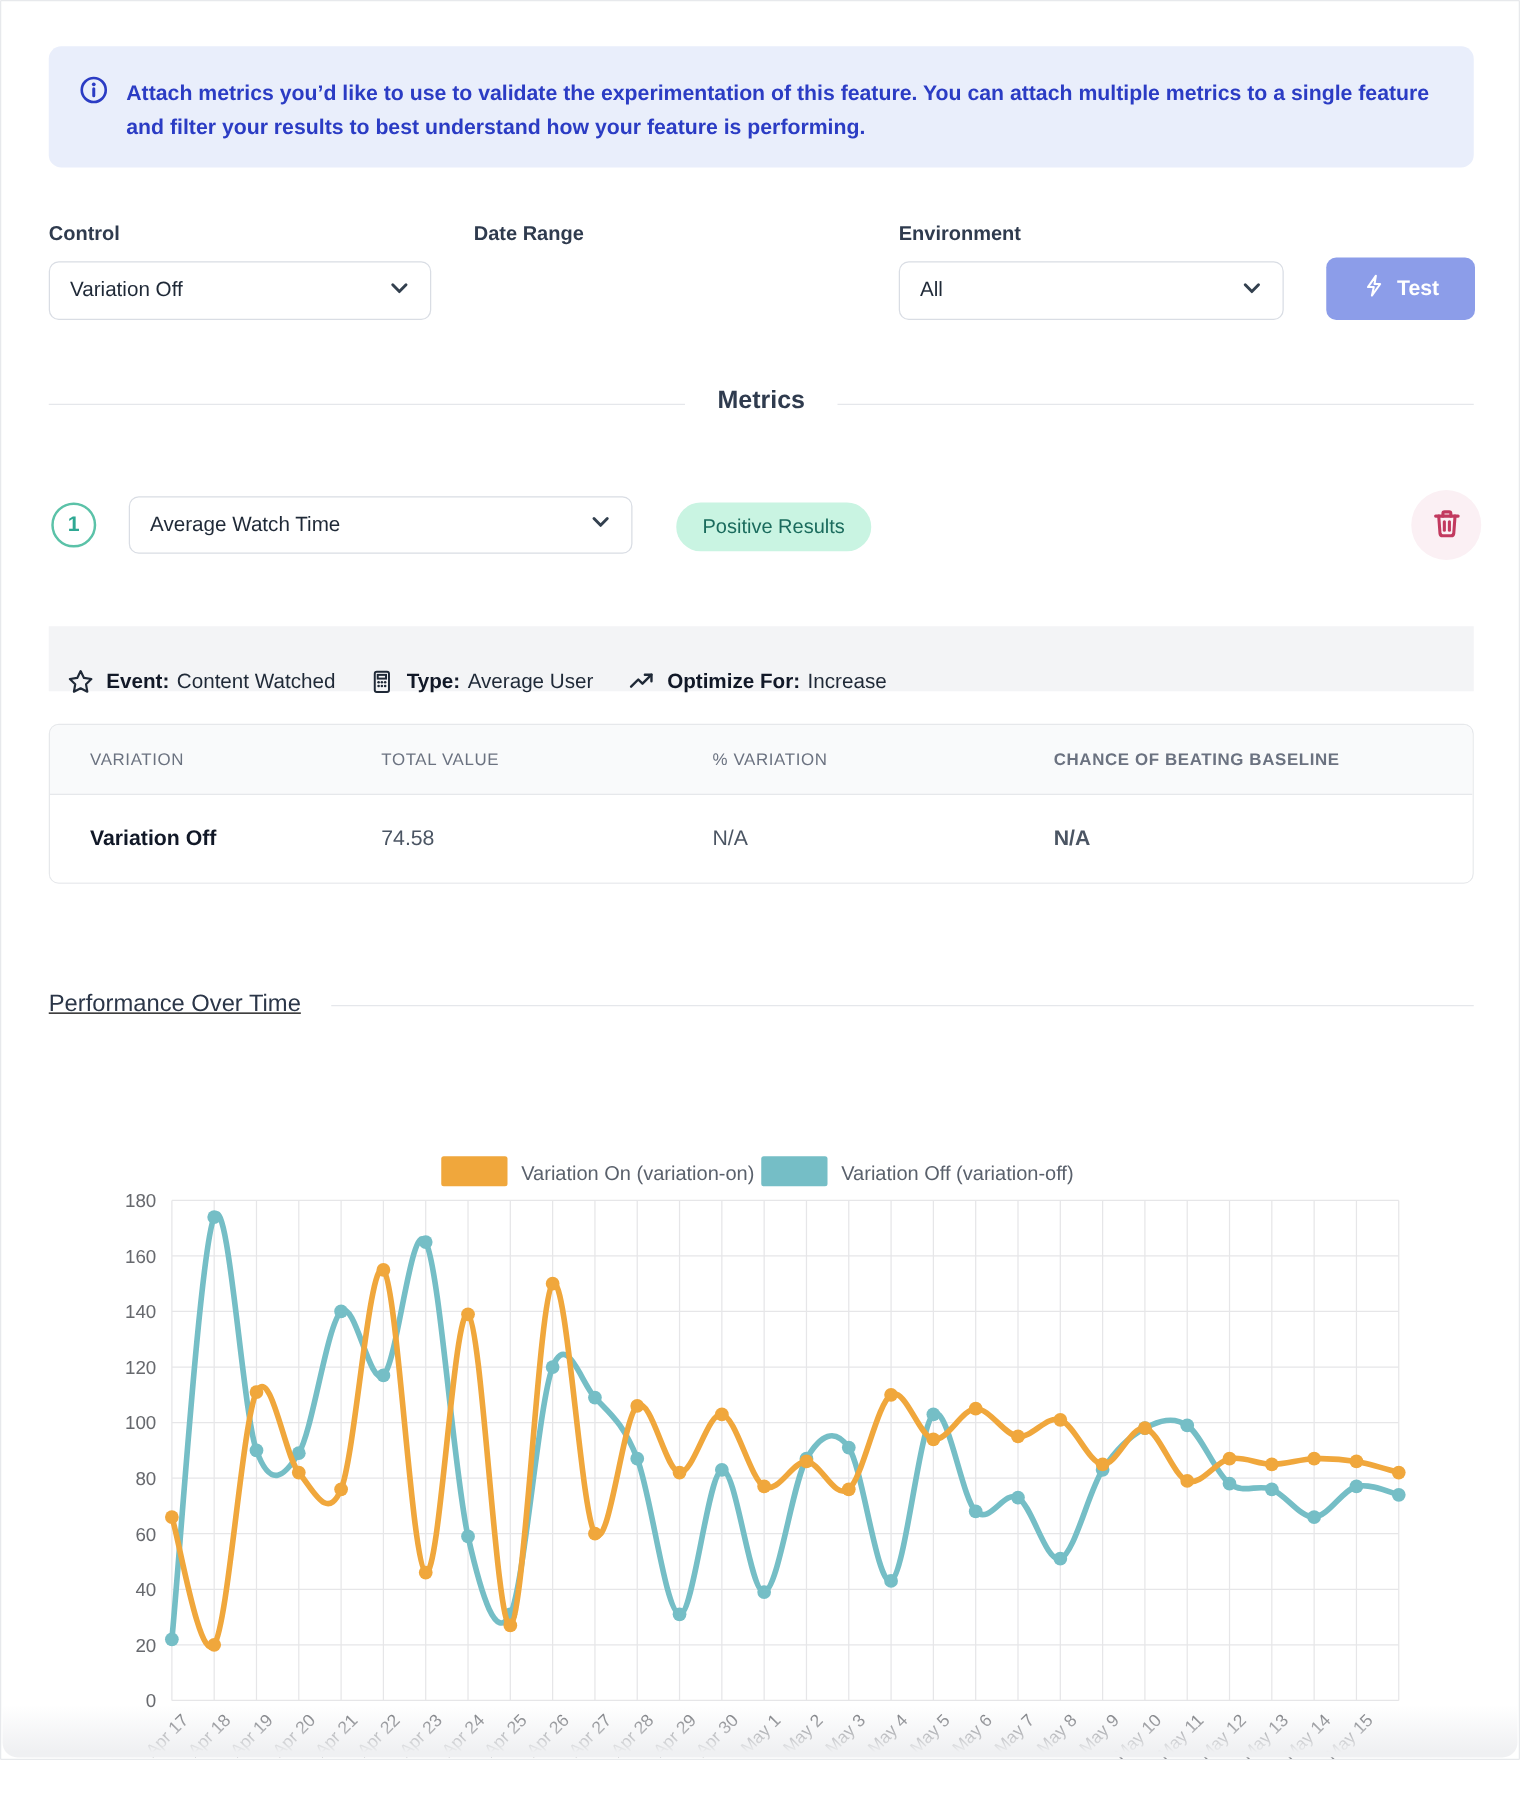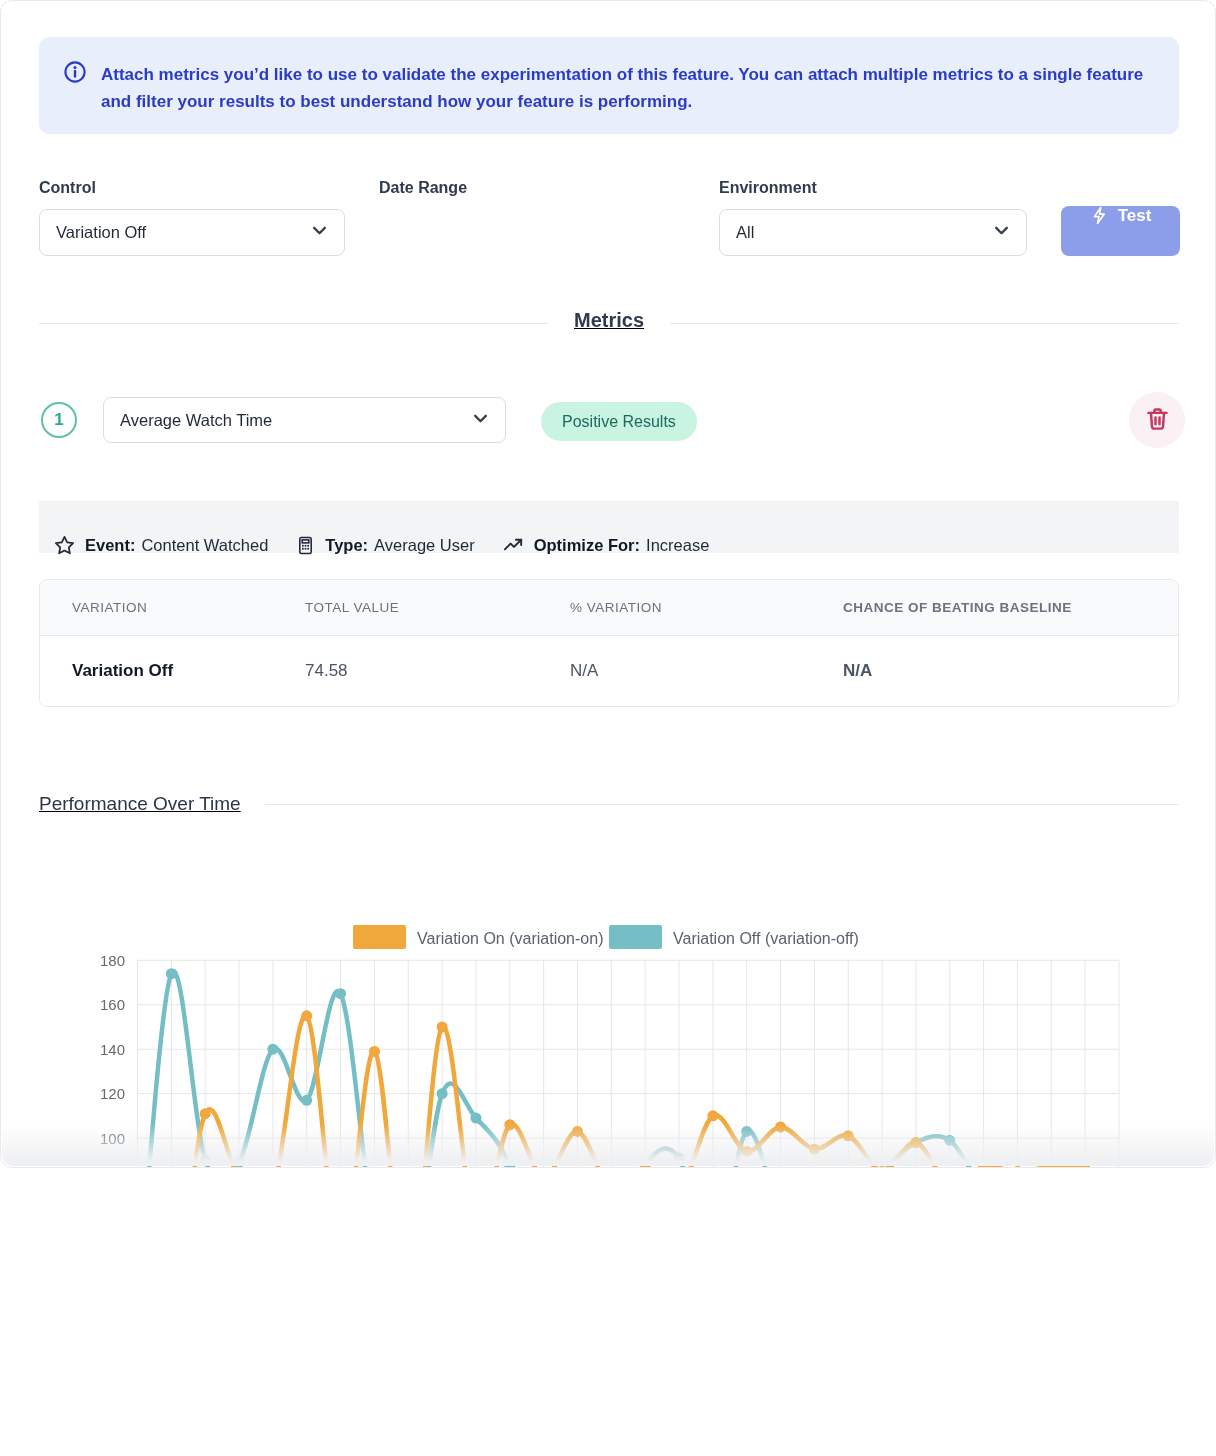--- a/index.html
+++ b/index.html
@@ -1,45 +1,45 @@
 <!DOCTYPE html>
 <html><head>
 <meta charset="utf-8">
 <style>
   * { margin:0; padding:0; box-sizing:border-box; }
   html,body { background:#fff; }
   .page {
-    position:relative; width:1216px; height:1168px;
+    position:relative; width:1216px; height:1408px;
     font-family:"Liberation Sans","DejaVu Sans",sans-serif;
-    background:#fff; border:1px solid #E7E9EC; border-radius:12px; overflow:hidden;
+    background:#fff; border:1px solid #E7E9EC; border-radius:1px; overflow:hidden;
   }
   
   .banner {
     position:absolute; left:38px; top:36px; width:1140px; height:97px;
     background:#E9EEFB; border-radius:10px; padding:24px 30px 24px 62px;
     color:#2B3CC4; font-size:17px; line-height:27px; font-weight:700;
   }
   .banner .info-ic { position:absolute; left:24px; top:23px; }
   
   .f-label { position:absolute; top:178px; font-size:16px; font-weight:700; color:#2F3B4E; }
   .field {
     position:absolute; top:208px; height:47px; background:#fff;
     border:1px solid #D9DDE4; border-radius:8px; display:flex; align-items:center;
     padding:0 16px; font-size:16.5px; color:#1F2937; cursor:pointer;
   }
   .field .val { flex:1; }
   .field.date .val { color:#6F7680; }
   .btn-test {
     position:absolute; left:1060px; top:205px; width:119px; height:50px;
     background:#8C9DE9; border:none; border-radius:8px; color:#fff;
-    font-size:17px; font-weight:700; display:flex; justify-content:center;
+    font-size:17px; font-weight:700; display:flex; align-items:center; justify-content:center;
     gap:9px; cursor:pointer; font-family:inherit;
   }
   
-  .m-divider { position:absolute; left:38px; top:308px; width:1140px; text-align:center;text-decoration:underline; }
+  .m-divider { position:absolute; left:38px; top:308px; width:1140px; text-align:center; }
   .m-divider .line { position:absolute; left:0; right:0; top:14px; height:1px; background:#E5E7EB; }
   .m-divider .ttl { position:relative; background:#fff; padding:0 26px; font-size:20px; font-weight:700; color:#2F3B4E; }
   
   .num-circle {
     position:absolute; left:40px; top:401px; width:36px; height:36px; border-radius:50%;
     border:2px solid #5BC2A8; color:#2EA893; font-size:17px; font-weight:700;
     display:flex; align-items:center; justify-content:center;
   }
   .metric-select { left:102px; top:396px; width:403px; height:46px; font-weight:400; }
   .badge {

